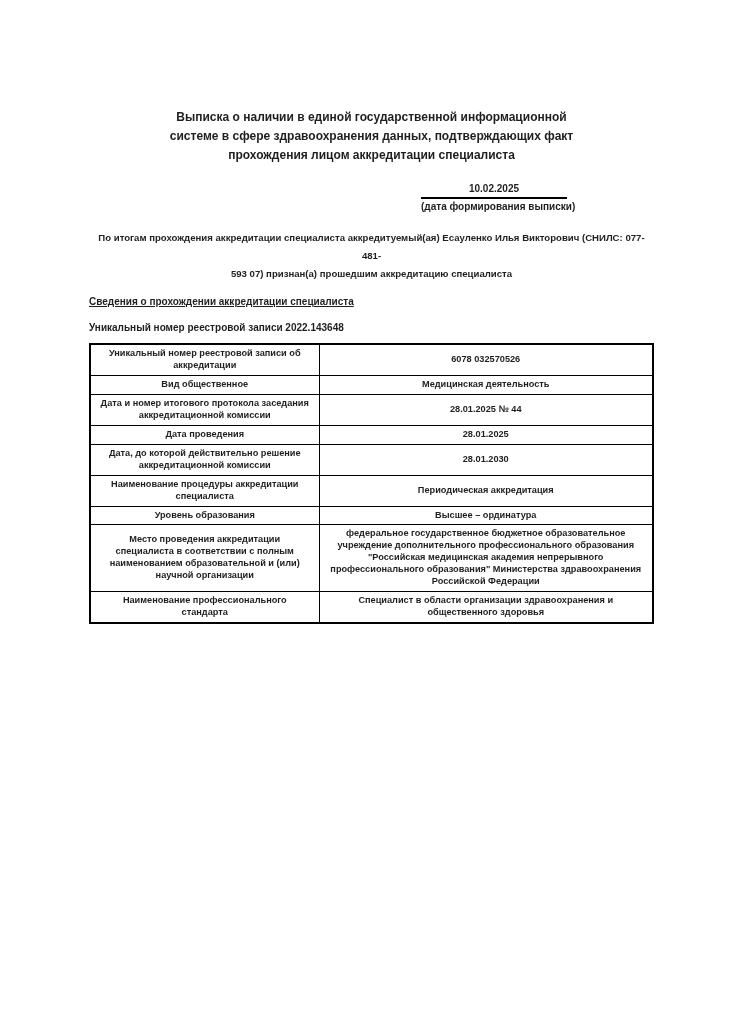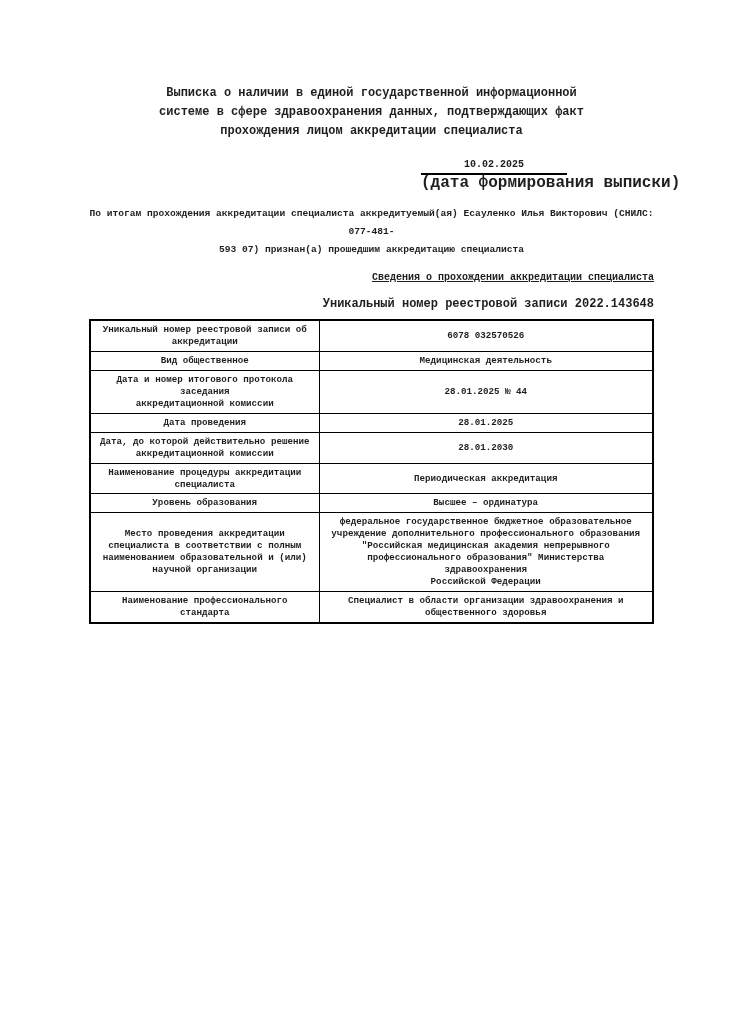--- a/index.html
+++ b/index.html
@@ -6,22 +6,22 @@
     margin: 0;
     padding: 0;
     background: #ffffff;
   }
   .page {
     position: relative;
     width: 746px;
     height: 822px;
     background: #ffffff;
     box-sizing: border-box;
-    padding-top: 84px;
-    font-family: Liberation Mono, monospace;
+    padding-top: 108px;
+    font-family: Liberation Sans, sans-serif;
     font-weight: 700;
     color: #1f1f1f;
     overflow: hidden;
   }
   .content {
     width: 565px;
     margin-left: 89px;
   }
   .doc-title {
     font-size: 12px;
@@ -36,44 +36,44 @@
     text-align: center;
   }
   .date-value {
     font-size: 10px;
     line-height: 13px;
     padding-bottom: 2px;
     border-bottom: 2px solid #000;
     text-align: center;
   }
   .date-caption {
-    font-size: 16px;
+    font-size: 10px;
     line-height: 14px;
     padding-top: 1px;
     white-space: nowrap;
   }
   .intro {
     margin-top: 15px;
     font-size: 9.6px;
     line-height: 18px;
     text-align: center;
     white-space: pre-line;
   }
   .section-heading {
     margin-top: 12px;
     font-size: 10px;
     line-height: 13px;
-    text-align: right;
+    text-align: left;
     text-decoration: underline;
   }
   .registry-heading {
     margin-top: 12px;
-    font-size: 12px;
+    font-size: 10px;
     line-height: 16px;
-    text-align: right;
+    text-align: left;
   }
   table.acc-table {
     margin-top: 7px;
     width: 565px;
     table-layout: fixed;
     border-collapse: collapse;
     border: 2px solid #000000;
     text-align: center;
   }
   .acc-table td {

